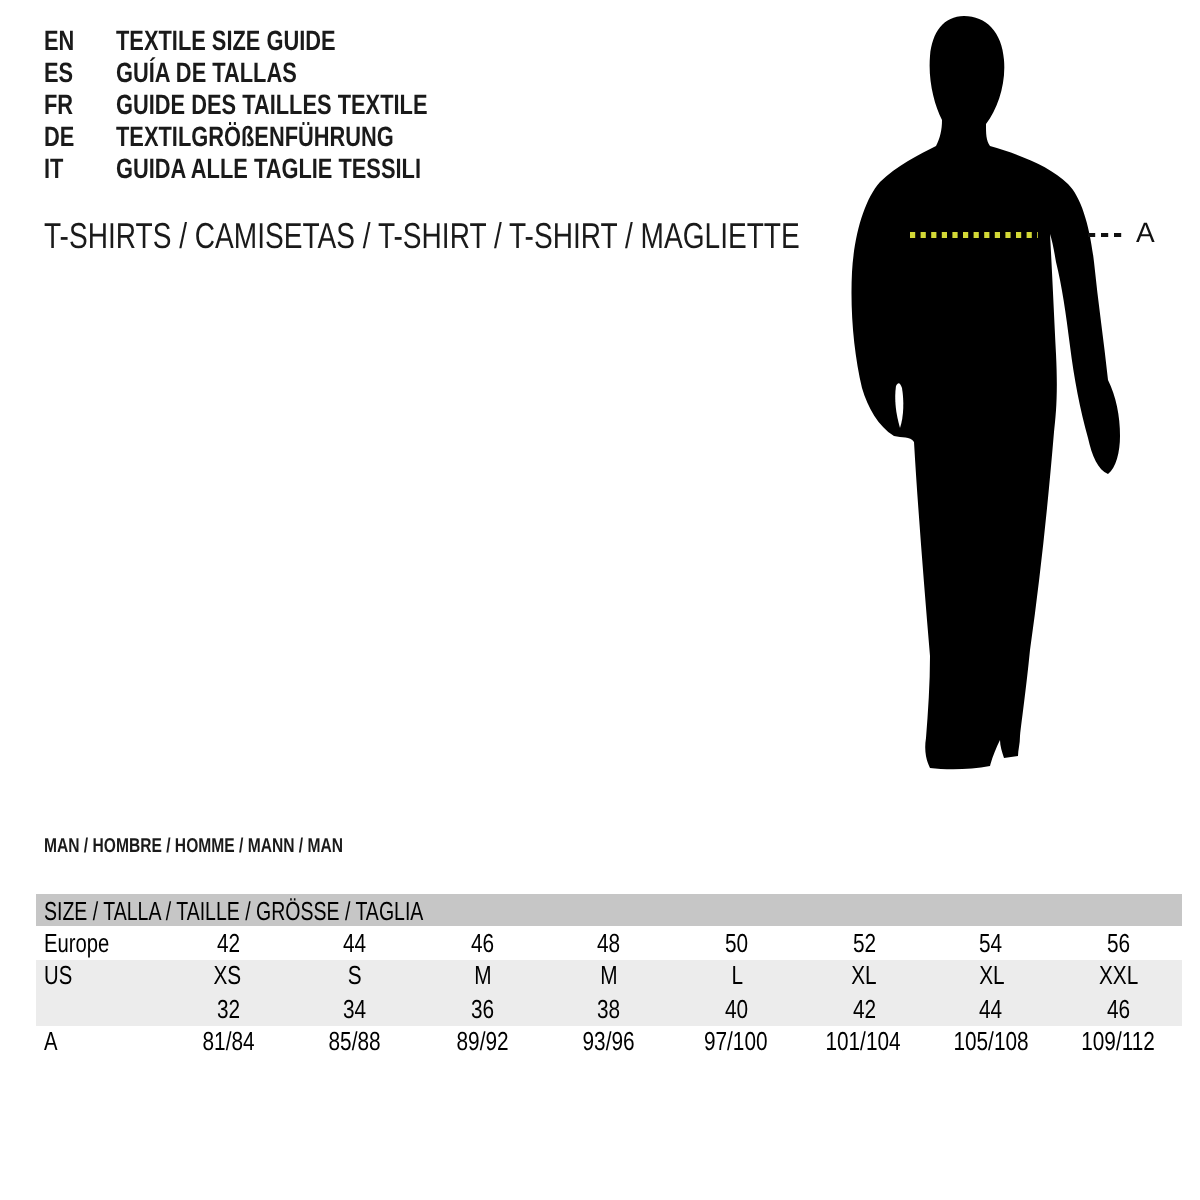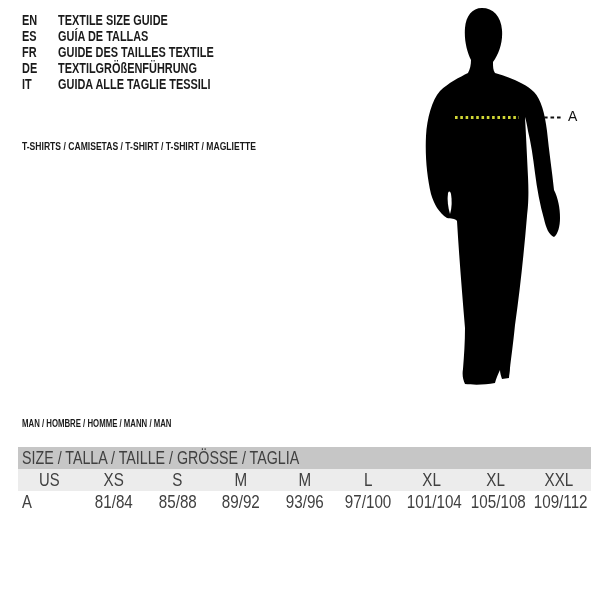--- a/index.html
+++ b/index.html
@@ -10,33 +10,33 @@
   }
   
   .cnd{display:inline-block;transform:scaleX(.78);transform-origin:0 50%;white-space:nowrap;}
   .cndc{display:inline-block;transform:scaleX(.8);transform-origin:50% 50%;white-space:nowrap;}
 
   .lang-list{position:absolute;left:22px;top:12px;}
   .lang-row{position:relative;height:16px;line-height:16px;font-weight:bold;font-size:14px;}
   .lang-row .code{position:absolute;left:0;top:0;}
   .lang-row .title{position:absolute;left:36px;top:0;}
 
-  .categories{position:absolute;left:22px;top:108px;font-weight:bold;font-size:11px;line-height:20px;margin-top:28px;}
+  .categories{position:absolute;left:22px;top:108px;font-weight:normal;font-size:18px;line-height:20px;}
 
   .figure{position:absolute;left:423px;top:7px;width:177px;height:380px;}
   .measure-label{position:absolute;left:568px;top:109px;font-size:14px;line-height:14px;color:#111;}
 
   .man-heading{position:absolute;left:22px;top:418px;font-weight:bold;font-size:10px;}
 
-  .size-table{position:absolute;left:18px;top:447px;width:573px;border-collapse:collapse;table-layout:fixed;font-size:19px;color:#404040;}
+  .size-table{position:absolute;left:18px;top:447px;width:573px;border-collapse:collapse;table-layout:fixed;font-size:13px;color:#000000;}
   .size-table th{background:var(--header-bg);height:16px;font-weight:normal;text-align:left;padding:0 0 0 4px;}
   .size-table th .hdr{transform:scaleX(.75);}
   .size-table td{height:16.5px;text-align:center;padding:0;vertical-align:middle;}
   .size-table td.lbl{text-align:left;padding-left:4px;}
-  .size-table tr.shaded td{background:var(--shaded-bg);text-align:center;}
+  .size-table tr.shaded td{background:var(--shaded-bg);}
   .c-lbl{width:64px;}
 
   .footnote{position:absolute;left:22px;top:547px;font-weight:bold;font-size:14px;}
 </style>
 </head>
 <body>
 
 <div class="canvas" style="--header-bg: #c6c6c6; --shaded-bg: #ececec; --dash-color: #d2d836; --sil-color: #000000;">
 
   <div class="lang-list">
@@ -124,30 +124,52 @@
         <col>
     </colgroup>
     <thead>
       <tr>
         <th colspan="9">
           <span class="cnd hdr">SIZE / TALLA / TAILLE / GRÖSSE / TAGLIA</span>
         </th>
       </tr>
     </thead>
     <tbody>
+      <tr>
+        <td class="lbl"><span class="cnd">Europe</span></td>
+        <td><span class="cndc">42</span></td>
+        <td><span class="cndc">44</span></td>
+        <td><span class="cndc">46</span></td>
+        <td><span class="cndc">48</span></td>
+        <td><span class="cndc">50</span></td>
+        <td><span class="cndc">52</span></td>
+        <td><span class="cndc">54</span></td>
+        <td><span class="cndc">56</span></td>
+      </tr>
       <tr class="shaded">
         <td class="lbl"><span class="cnd">US</span></td>
         <td><span class="cndc">XS</span></td>
         <td><span class="cndc">S</span></td>
         <td><span class="cndc">M</span></td>
         <td><span class="cndc">M</span></td>
         <td><span class="cndc">L</span></td>
         <td><span class="cndc">XL</span></td>
         <td><span class="cndc">XL</span></td>
         <td><span class="cndc">XXL</span></td>
+      </tr>
+      <tr class="shaded">
+        <td class="lbl"><span class="cnd"></span></td>
+        <td><span class="cndc">32</span></td>
+        <td><span class="cndc">34</span></td>
+        <td><span class="cndc">36</span></td>
+        <td><span class="cndc">38</span></td>
+        <td><span class="cndc">40</span></td>
+        <td><span class="cndc">42</span></td>
+        <td><span class="cndc">44</span></td>
+        <td><span class="cndc">46</span></td>
       </tr>
       <tr>
         <td class="lbl"><span class="cnd">A</span></td>
         <td><span class="cndc">81/84</span></td>
         <td><span class="cndc">85/88</span></td>
         <td><span class="cndc">89/92</span></td>
         <td><span class="cndc">93/96</span></td>
         <td><span class="cndc">97/100</span></td>
         <td><span class="cndc">101/104</span></td>
         <td><span class="cndc">105/108</span></td>

